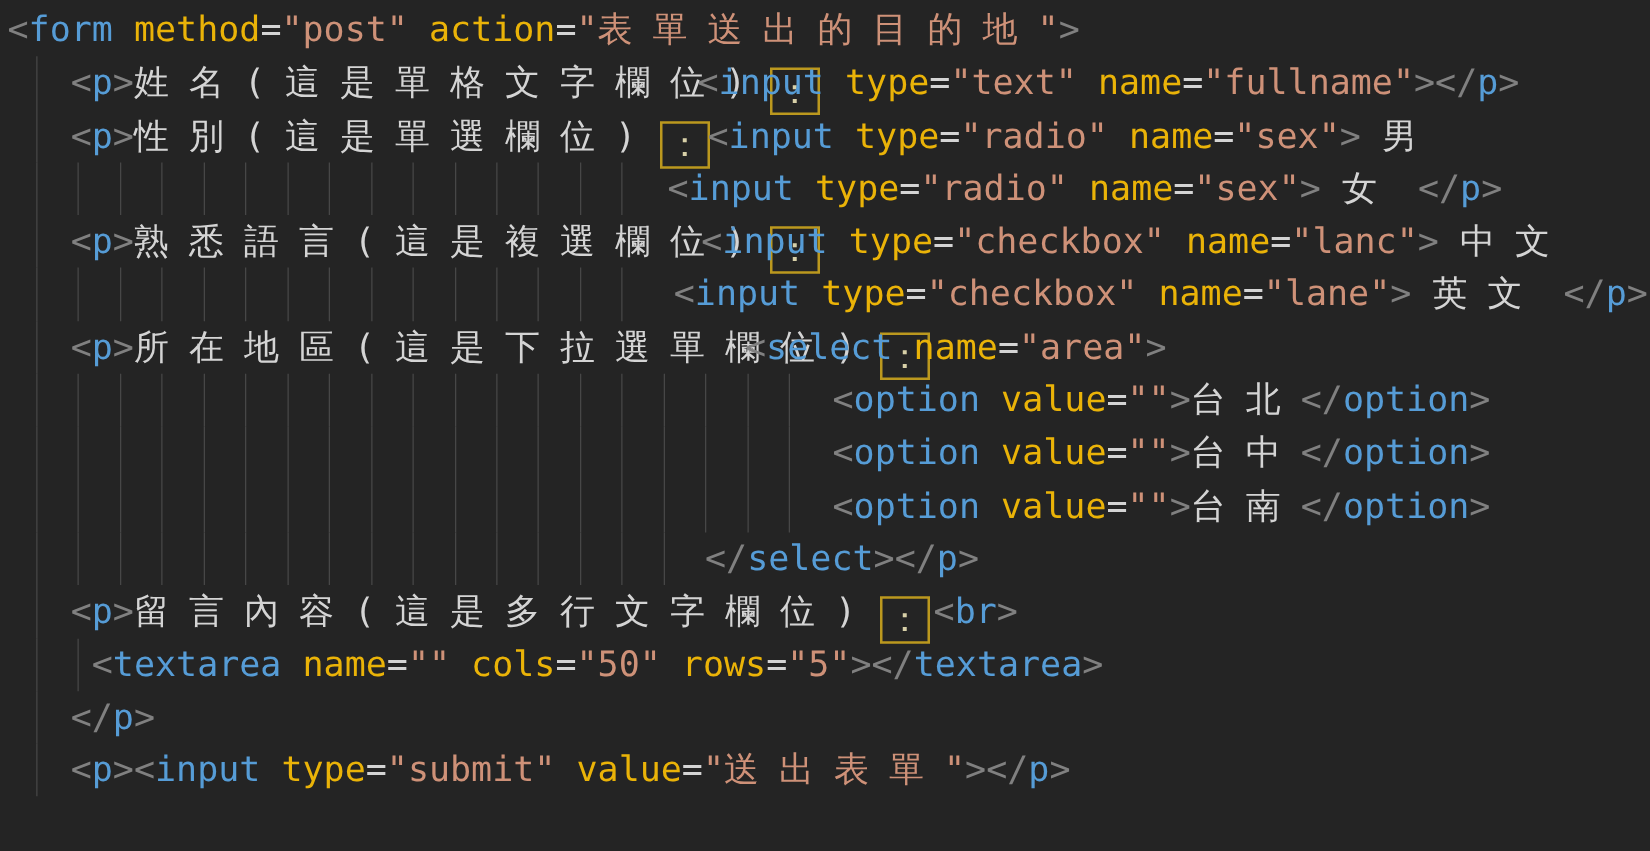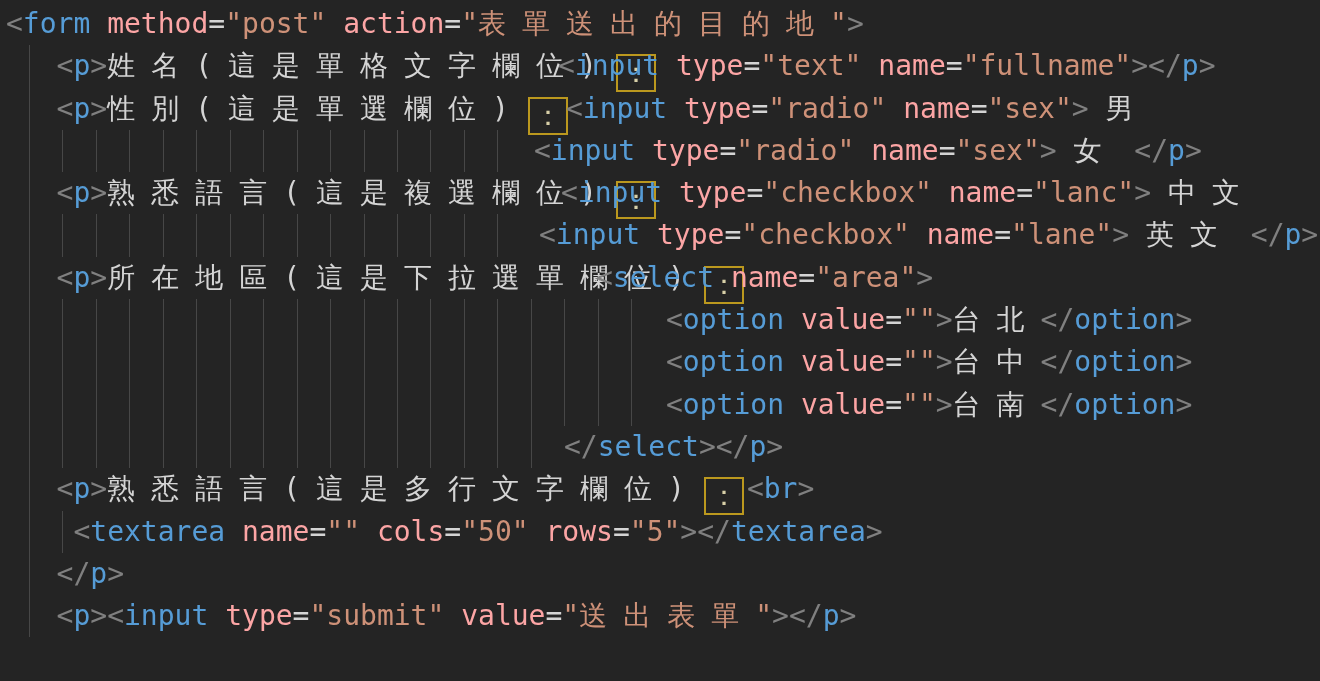--- a/index.html
+++ b/index.html
@@ -9,21 +9,21 @@
     font-family:"DejaVu Sans Mono","Liberation Mono",monospace;
     font-size:28px;line-height:42.3px;
   }
   .line{position:relative;height:42.3px;white-space:pre;}
   .guide{position:absolute;top:0;bottom:0;width:1px;background:#474747;z-index:0;}
   .run{position:relative;z-index:1;}
   .run.abs{position:absolute;top:0;}
   .seg{white-space:pre;}
   .p{color:#808080;}
   .t{color:#569cd6;}
-  .a{color:#fca5a5;}
+  .a{color:#eab308;}
   .s{color:#ce9178;}
   .w{color:#d4d4d4;}
   .k{letter-spacing:16px;margin-top:28px;}
   .box{
     display:inline-block;border:2px solid #bb981e;color:#d8d0a8;
     padding:0 4px;margin:0 3px;height:34px;line-height:34px;
     vertical-align:-7px;letter-spacing:0;
   }
 </style>
 </head>
@@ -34,17 +34,17 @@
     <div class="line"><i class="guide" style="left: 23px;"></i><span class="run"><span class="seg w">   </span><span class="seg p">&lt;</span><span class="seg t">p</span><span class="seg p">&gt;</span><span class="seg w k">姓名(這是單格文字欄位)</span><span class="seg w box">：</span></span><span class="run abs" style="left: 552px;"><span class="seg p">&lt;</span><span class="seg t">input</span><span class="seg w"> </span><span class="seg a">type</span><span class="seg w">=</span><span class="seg s">"text"</span><span class="seg w"> </span><span class="seg a">name</span><span class="seg w">=</span><span class="seg s">"fullname"</span><span class="seg p">&gt;</span><span class="seg p">&lt;/</span><span class="seg t">p</span><span class="seg p">&gt;</span></span></div>
     <div class="line"><i class="guide" style="left: 23px;"></i><span class="run"><span class="seg w">   </span><span class="seg p">&lt;</span><span class="seg t">p</span><span class="seg p">&gt;</span><span class="seg w k">性別(這是單選欄位)</span><span class="seg w box">：</span></span><span class="run abs" style="left: 560px;"><span class="seg p">&lt;</span><span class="seg t">input</span><span class="seg w"> </span><span class="seg a">type</span><span class="seg w">=</span><span class="seg s">"radio"</span><span class="seg w"> </span><span class="seg a">name</span><span class="seg w">=</span><span class="seg s">"sex"</span><span class="seg p">&gt;</span><span class="seg w"> </span><span class="seg w k">男</span></span></div>
     <div class="line"><i class="guide" style="left: 23px;"></i><i class="guide" style="left: 56.45px;"></i><i class="guide" style="left: 89.9px;"></i><i class="guide" style="left: 123.35px;"></i><i class="guide" style="left: 156.8px;"></i><i class="guide" style="left: 190.25px;"></i><i class="guide" style="left: 223.7px;"></i><i class="guide" style="left: 257.15px;"></i><i class="guide" style="left: 290.6px;"></i><i class="guide" style="left: 324.05px;"></i><i class="guide" style="left: 357.5px;"></i><i class="guide" style="left: 390.95px;"></i><i class="guide" style="left: 424.4px;"></i><i class="guide" style="left: 457.85px;"></i><i class="guide" style="left: 491.3px;"></i><span class="run abs" style="left: 528px;"><span class="seg p">&lt;</span><span class="seg t">input</span><span class="seg w"> </span><span class="seg a">type</span><span class="seg w">=</span><span class="seg s">"radio"</span><span class="seg w"> </span><span class="seg a">name</span><span class="seg w">=</span><span class="seg s">"sex"</span><span class="seg p">&gt;</span><span class="seg w"> </span><span class="seg w k">女</span><span class="seg w"> </span><span class="seg p">&lt;/</span><span class="seg t">p</span><span class="seg p">&gt;</span></span></div>
     <div class="line"><i class="guide" style="left: 23px;"></i><span class="run"><span class="seg w">   </span><span class="seg p">&lt;</span><span class="seg t">p</span><span class="seg p">&gt;</span><span class="seg w k">熟悉語言(這是複選欄位)</span><span class="seg w box">：</span></span><span class="run abs" style="left: 555px;"><span class="seg p">&lt;</span><span class="seg t">input</span><span class="seg w"> </span><span class="seg a">type</span><span class="seg w">=</span><span class="seg s">"checkbox"</span><span class="seg w"> </span><span class="seg a">name</span><span class="seg w">=</span><span class="seg s">"lanc"</span><span class="seg p">&gt;</span><span class="seg w"> </span><span class="seg w k">中文</span></span></div>
     <div class="line"><i class="guide" style="left: 23px;"></i><i class="guide" style="left: 56.45px;"></i><i class="guide" style="left: 89.9px;"></i><i class="guide" style="left: 123.35px;"></i><i class="guide" style="left: 156.8px;"></i><i class="guide" style="left: 190.25px;"></i><i class="guide" style="left: 223.7px;"></i><i class="guide" style="left: 257.15px;"></i><i class="guide" style="left: 290.6px;"></i><i class="guide" style="left: 324.05px;"></i><i class="guide" style="left: 357.5px;"></i><i class="guide" style="left: 390.95px;"></i><i class="guide" style="left: 424.4px;"></i><i class="guide" style="left: 457.85px;"></i><i class="guide" style="left: 491.3px;"></i><span class="run abs" style="left: 533px;"><span class="seg p">&lt;</span><span class="seg t">input</span><span class="seg w"> </span><span class="seg a">type</span><span class="seg w">=</span><span class="seg s">"checkbox"</span><span class="seg w"> </span><span class="seg a">name</span><span class="seg w">=</span><span class="seg s">"lane"</span><span class="seg p">&gt;</span><span class="seg w"> </span><span class="seg w k">英文</span><span class="seg w"> </span><span class="seg p">&lt;/</span><span class="seg t">p</span><span class="seg p">&gt;</span></span></div>
     <div class="line"><i class="guide" style="left: 23px;"></i><span class="run"><span class="seg w">   </span><span class="seg p">&lt;</span><span class="seg t">p</span><span class="seg p">&gt;</span><span class="seg w k">所在地區(這是下拉選單欄位)</span><span class="seg w box">：</span></span><span class="run abs" style="left: 590px;"><span class="seg p">&lt;</span><span class="seg t">select</span><span class="seg w"> </span><span class="seg a">name</span><span class="seg w">=</span><span class="seg s">"area"</span><span class="seg p">&gt;</span></span></div>
     <div class="line"><i class="guide" style="left: 23px;"></i><i class="guide" style="left: 56.45px;"></i><i class="guide" style="left: 89.9px;"></i><i class="guide" style="left: 123.35px;"></i><i class="guide" style="left: 156.8px;"></i><i class="guide" style="left: 190.25px;"></i><i class="guide" style="left: 223.7px;"></i><i class="guide" style="left: 257.15px;"></i><i class="guide" style="left: 290.6px;"></i><i class="guide" style="left: 324.05px;"></i><i class="guide" style="left: 357.5px;"></i><i class="guide" style="left: 390.95px;"></i><i class="guide" style="left: 424.4px;"></i><i class="guide" style="left: 457.85px;"></i><i class="guide" style="left: 491.3px;"></i><i class="guide" style="left: 524.75px;"></i><i class="guide" style="left: 558.2px;"></i><i class="guide" style="left: 591.65px;"></i><i class="guide" style="left: 625.1px;"></i><span class="run abs" style="left: 660px;"><span class="seg p">&lt;</span><span class="seg t">option</span><span class="seg w"> </span><span class="seg a">value</span><span class="seg w">=</span><span class="seg s">""</span><span class="seg p">&gt;</span><span class="seg w k">台北</span><span class="seg p">&lt;/</span><span class="seg t">option</span><span class="seg p">&gt;</span></span></div>
     <div class="line"><i class="guide" style="left: 23px;"></i><i class="guide" style="left: 56.45px;"></i><i class="guide" style="left: 89.9px;"></i><i class="guide" style="left: 123.35px;"></i><i class="guide" style="left: 156.8px;"></i><i class="guide" style="left: 190.25px;"></i><i class="guide" style="left: 223.7px;"></i><i class="guide" style="left: 257.15px;"></i><i class="guide" style="left: 290.6px;"></i><i class="guide" style="left: 324.05px;"></i><i class="guide" style="left: 357.5px;"></i><i class="guide" style="left: 390.95px;"></i><i class="guide" style="left: 424.4px;"></i><i class="guide" style="left: 457.85px;"></i><i class="guide" style="left: 491.3px;"></i><i class="guide" style="left: 524.75px;"></i><i class="guide" style="left: 558.2px;"></i><i class="guide" style="left: 591.65px;"></i><i class="guide" style="left: 625.1px;"></i><span class="run abs" style="left: 660px;"><span class="seg p">&lt;</span><span class="seg t">option</span><span class="seg w"> </span><span class="seg a">value</span><span class="seg w">=</span><span class="seg s">""</span><span class="seg p">&gt;</span><span class="seg w k">台中</span><span class="seg p">&lt;/</span><span class="seg t">option</span><span class="seg p">&gt;</span></span></div>
     <div class="line"><i class="guide" style="left: 23px;"></i><i class="guide" style="left: 56.45px;"></i><i class="guide" style="left: 89.9px;"></i><i class="guide" style="left: 123.35px;"></i><i class="guide" style="left: 156.8px;"></i><i class="guide" style="left: 190.25px;"></i><i class="guide" style="left: 223.7px;"></i><i class="guide" style="left: 257.15px;"></i><i class="guide" style="left: 290.6px;"></i><i class="guide" style="left: 324.05px;"></i><i class="guide" style="left: 357.5px;"></i><i class="guide" style="left: 390.95px;"></i><i class="guide" style="left: 424.4px;"></i><i class="guide" style="left: 457.85px;"></i><i class="guide" style="left: 491.3px;"></i><i class="guide" style="left: 524.75px;"></i><i class="guide" style="left: 558.2px;"></i><i class="guide" style="left: 591.65px;"></i><i class="guide" style="left: 625.1px;"></i><span class="run abs" style="left: 660px;"><span class="seg p">&lt;</span><span class="seg t">option</span><span class="seg w"> </span><span class="seg a">value</span><span class="seg w">=</span><span class="seg s">""</span><span class="seg p">&gt;</span><span class="seg w k">台南</span><span class="seg p">&lt;/</span><span class="seg t">option</span><span class="seg p">&gt;</span></span></div>
     <div class="line"><i class="guide" style="left: 23px;"></i><i class="guide" style="left: 56.45px;"></i><i class="guide" style="left: 89.9px;"></i><i class="guide" style="left: 123.35px;"></i><i class="guide" style="left: 156.8px;"></i><i class="guide" style="left: 190.25px;"></i><i class="guide" style="left: 223.7px;"></i><i class="guide" style="left: 257.15px;"></i><i class="guide" style="left: 290.6px;"></i><i class="guide" style="left: 324.05px;"></i><i class="guide" style="left: 357.5px;"></i><i class="guide" style="left: 390.95px;"></i><i class="guide" style="left: 424.4px;"></i><i class="guide" style="left: 457.85px;"></i><i class="guide" style="left: 491.3px;"></i><i class="guide" style="left: 524.75px;"></i><span class="run abs" style="left: 558px;"><span class="seg p">&lt;/</span><span class="seg t">select</span><span class="seg p">&gt;</span><span class="seg p">&lt;/</span><span class="seg t">p</span><span class="seg p">&gt;</span></span></div>
-    <div class="line"><i class="guide" style="left: 23px;"></i><span class="run"><span class="seg w">   </span><span class="seg p">&lt;</span><span class="seg t">p</span><span class="seg p">&gt;</span><span class="seg w k">熟悉語言(這是多行文字欄位)</span><span class="seg w box">：</span><span class="seg p">&lt;</span><span class="seg t">br</span><span class="seg p">&gt;</span></span></div>
+    <div class="line"><i class="guide" style="left: 23px;"></i><span class="run"><span class="seg w">   </span><span class="seg p">&lt;</span><span class="seg t">p</span><span class="seg p">&gt;</span><span class="seg w k">留言內容(這是多行文字欄位)</span><span class="seg w box">：</span><span class="seg p">&lt;</span><span class="seg t">br</span><span class="seg p">&gt;</span></span></div>
     <div class="line"><i class="guide" style="left: 23px;"></i><i class="guide" style="left: 56.45px;"></i><span class="run"><span class="seg w">    </span><span class="seg p">&lt;</span><span class="seg t">textarea</span><span class="seg w"> </span><span class="seg a">name</span><span class="seg w">=</span><span class="seg s">""</span><span class="seg w"> </span><span class="seg a">cols</span><span class="seg w">=</span><span class="seg s">"50"</span><span class="seg w"> </span><span class="seg a">rows</span><span class="seg w">=</span><span class="seg s">"5"</span><span class="seg p">&gt;</span><span class="seg p">&lt;/</span><span class="seg t">textarea</span><span class="seg p">&gt;</span></span></div>
     <div class="line"><i class="guide" style="left: 23px;"></i><span class="run"><span class="seg w">   </span><span class="seg p">&lt;/</span><span class="seg t">p</span><span class="seg p">&gt;</span></span></div>
     <div class="line"><i class="guide" style="left: 23px;"></i><span class="run"><span class="seg w">   </span><span class="seg p">&lt;</span><span class="seg t">p</span><span class="seg p">&gt;</span><span class="seg p">&lt;</span><span class="seg t">input</span><span class="seg w"> </span><span class="seg a">type</span><span class="seg w">=</span><span class="seg s">"submit"</span><span class="seg w"> </span><span class="seg a">value</span><span class="seg w">=</span><span class="seg s">"</span><span class="seg s k">送出表單</span><span class="seg s">"</span><span class="seg p">&gt;</span><span class="seg p">&lt;/</span><span class="seg t">p</span><span class="seg p">&gt;</span></span></div>
   </div>
 
 </body></html>

